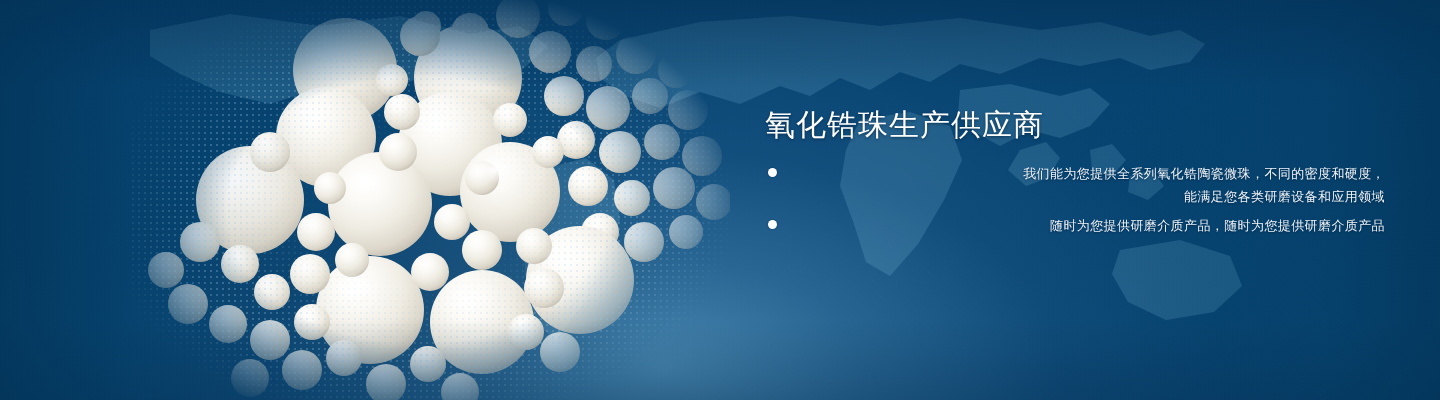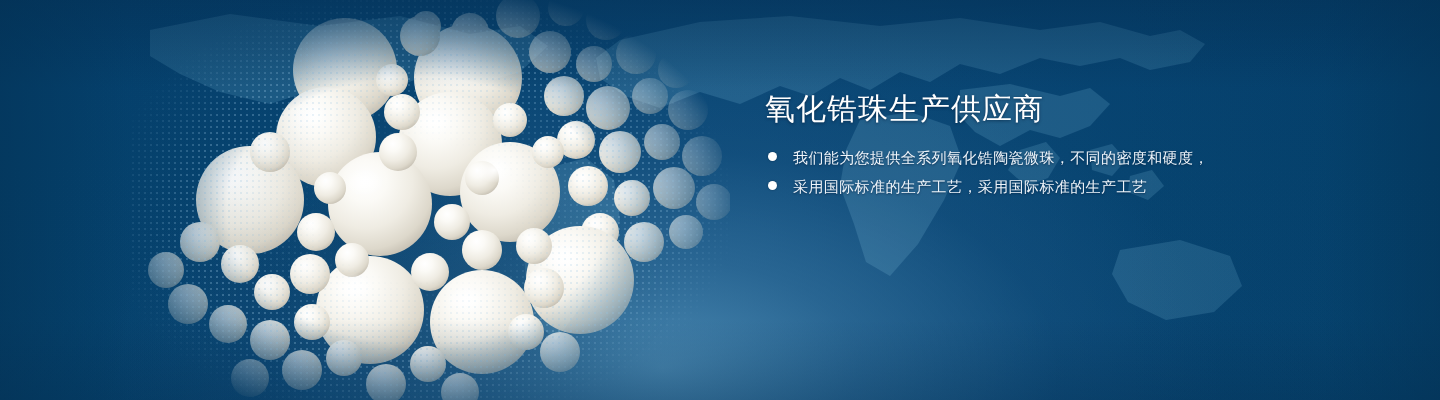--- a/index.html
+++ b/index.html
@@ -74,21 +74,21 @@
     -webkit-mask-image:
         radial-gradient(ellipse 320px 225px at 48% 52%, rgba(0,0,0,0) 30%, rgba(0,0,0,0.85) 70%, rgba(0,0,0,0) 100%);
     mask-image:
         radial-gradient(ellipse 320px 225px at 48% 52%, rgba(0,0,0,0) 30%, rgba(0,0,0,0.85) 70%, rgba(0,0,0,0) 100%);
     pointer-events:none;
   }
 
   
   .content {
     position:absolute;
-    left:765px; top:90px;
+    left:765px; top:106px;
     width:620px;
   }
   .title {
     font-size:30px;
     line-height:38px;
     color:#ffffff;
     letter-spacing:1px;
     font-weight:400;
     text-shadow:0 1px 3px rgba(0,20,45,0.55);
     white-space:nowrap;
@@ -104,25 +104,26 @@
   }
   .bullet-dot {
     position:absolute;
     left:3px; top:6px;
     width:9px; height:9px;
     border-radius:50%;
     background:#ffffff;
     box-shadow:0 0 2px rgba(0,25,50,0.5);
   }
   .bullet-text {
-    font-size:15px;
+    font-size:13px;
     line-height:23px;
     color:#eef4fa;
     letter-spacing:0.4px;
     text-shadow:0 1px 2px rgba(0,20,45,0.55);
+    text-align:right;
   }
   .bullet-text span { display:block; }
 </style>
 </head>
 <body>
 
 <div class="banner">
 
   <div class="bg-base"></div>
 
@@ -293,27 +294,28 @@
   <div class="content">
 
     <h1 class="title">氧化锆珠生产供应商</h1>
 
     <ul class="bullets">
 
       <li class="bullet-row">
         <span class="bullet-dot"></span>
         <div class="bullet-text">
           <span>我们能为您提供全系列氧化锆陶瓷微珠，不同的密度和硬度，</span>
+          <span>能满足您各类研磨设备和应用领域</span>
         </div>
       </li>
 
 
       <li class="bullet-row">
         <span class="bullet-dot"></span>
         <div class="bullet-text">
-          <span>采用国际标准的生产工艺，采用国际标准的生产工艺</span>
+          <span>随时为您提供研磨介质产品，随时为您提供研磨介质产品</span>
         </div>
       </li>
 
     </ul>
   </div>
 
 </div>
 
 </body></html>

